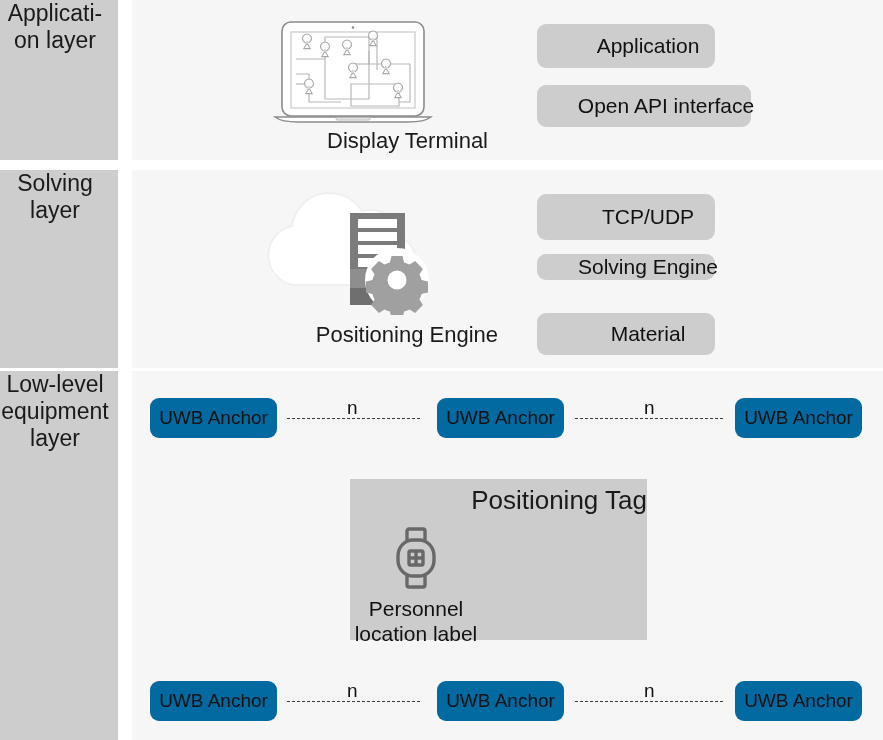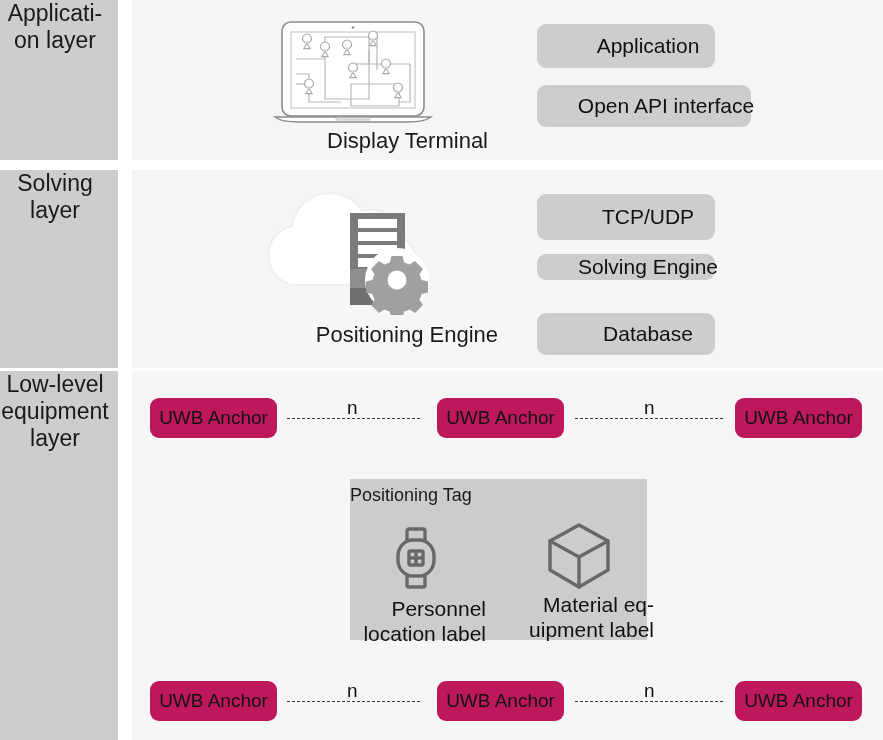--- a/index.html
+++ b/index.html
@@ -52,21 +52,21 @@
     position: absolute;
     text-align: right;
     font-size: 22px;
     color: #1a1a1a;
     white-space: nowrap;
   }
 
   
   .anchor {
     position: absolute;
-    background: #be185d;
+    background: #0369a1;
     border-radius: 9px;
     height: 40px;
     display: flex; align-items: center; justify-content: center;
     font-size: 19px;
     color: #111;
     white-space: nowrap;
     padding: 4px 13px;
   }
   .dash-link {
     position: absolute;
@@ -81,26 +81,26 @@
   }
 
   
   .tag-box {
     position: absolute;
     background: #cccccc;
   }
   .tag-title {
     position: absolute;
     width: 100%;
-    text-align: left;
-    font-size: 18px;
+    text-align: right;
+    font-size: 26px;
     color: #1a1a1a;
     white-space: nowrap;
   }
-  .tag-item { position: absolute; text-align: right; }
+  .tag-item { position: absolute; text-align: center; }
   .tag-item .cap {
     font-size: 21px;
     line-height: 25px;
     color: #111;
     white-space: pre-line;
   }
 
   svg { display: block; }
 </style>
 </head>
@@ -199,21 +199,21 @@
       </div>
       <div class="icon-caption" style="left:66px; top:152px; width:300px;">Positioning Engine</div>
 
       <div class="pill" style="left:405px; top:24px; width:178px; height:46px;">
         <span>TCP/UDP</span>
       </div>
       <div class="pill" style="left:405px; top:84px; width:178px; height:26px;">
         <span>Solving Engine</span>
       </div>
       <div class="pill" style="left:405px; top:143px; width:178px; height:42px;">
-        <span>Database</span>
+        <span>Material</span>
       </div>
     </div>
   </div>
 
   <div class="layer-row" style="top:371px; height:369px;">
     <div class="layer-name">
       <span>Low-level
 equipment
 layer</span>
     </div>
@@ -248,33 +248,20 @@
               <rect x="19" y="25" width="14" height="14" rx="1.5"></rect>
               <path d="M26 25 V39"></path>
               <path d="M19 32 H33"></path>
             </g>
           </svg>
         </div>
         <div class="cap" style="margin-top:6px;">Personnel
 location label</div>
       </div>
 
-      <div class="tag-item" style="left:372px; top:151px; width:150px;">
-        <div style="display:flex; justify-content:center;">
-          <svg viewBox="0 0 66 68" width="66" height="68">
-            <g fill="none" stroke="#686868" stroke-width="3.4" stroke-linejoin="round" stroke-linecap="round">
-              <path d="M33 3 L62 19 L33 35 L4 19 Z"></path>
-              <path d="M4 19 V48 L33 65 V35"></path>
-              <path d="M62 19 V48 L33 65"></path>
-            </g>
-          </svg>
-        </div>
-        <div class="cap" style="margin-top:2px;">Material eq-
-uipment label</div>
-      </div>
 
       <div class="anchor" style="left:18px; top:310px; width:127px;">
         <span>UWB Anchor</span>
       </div>
       <div class="dash-link" style="left:155px; top:330px; width:133px;"></div>
       <div class="dash-n" style="left:215px; top:309px;">n</div>
 
       <div class="anchor" style="left:305px; top:310px; width:127px;">
         <span>UWB Anchor</span>
       </div>

